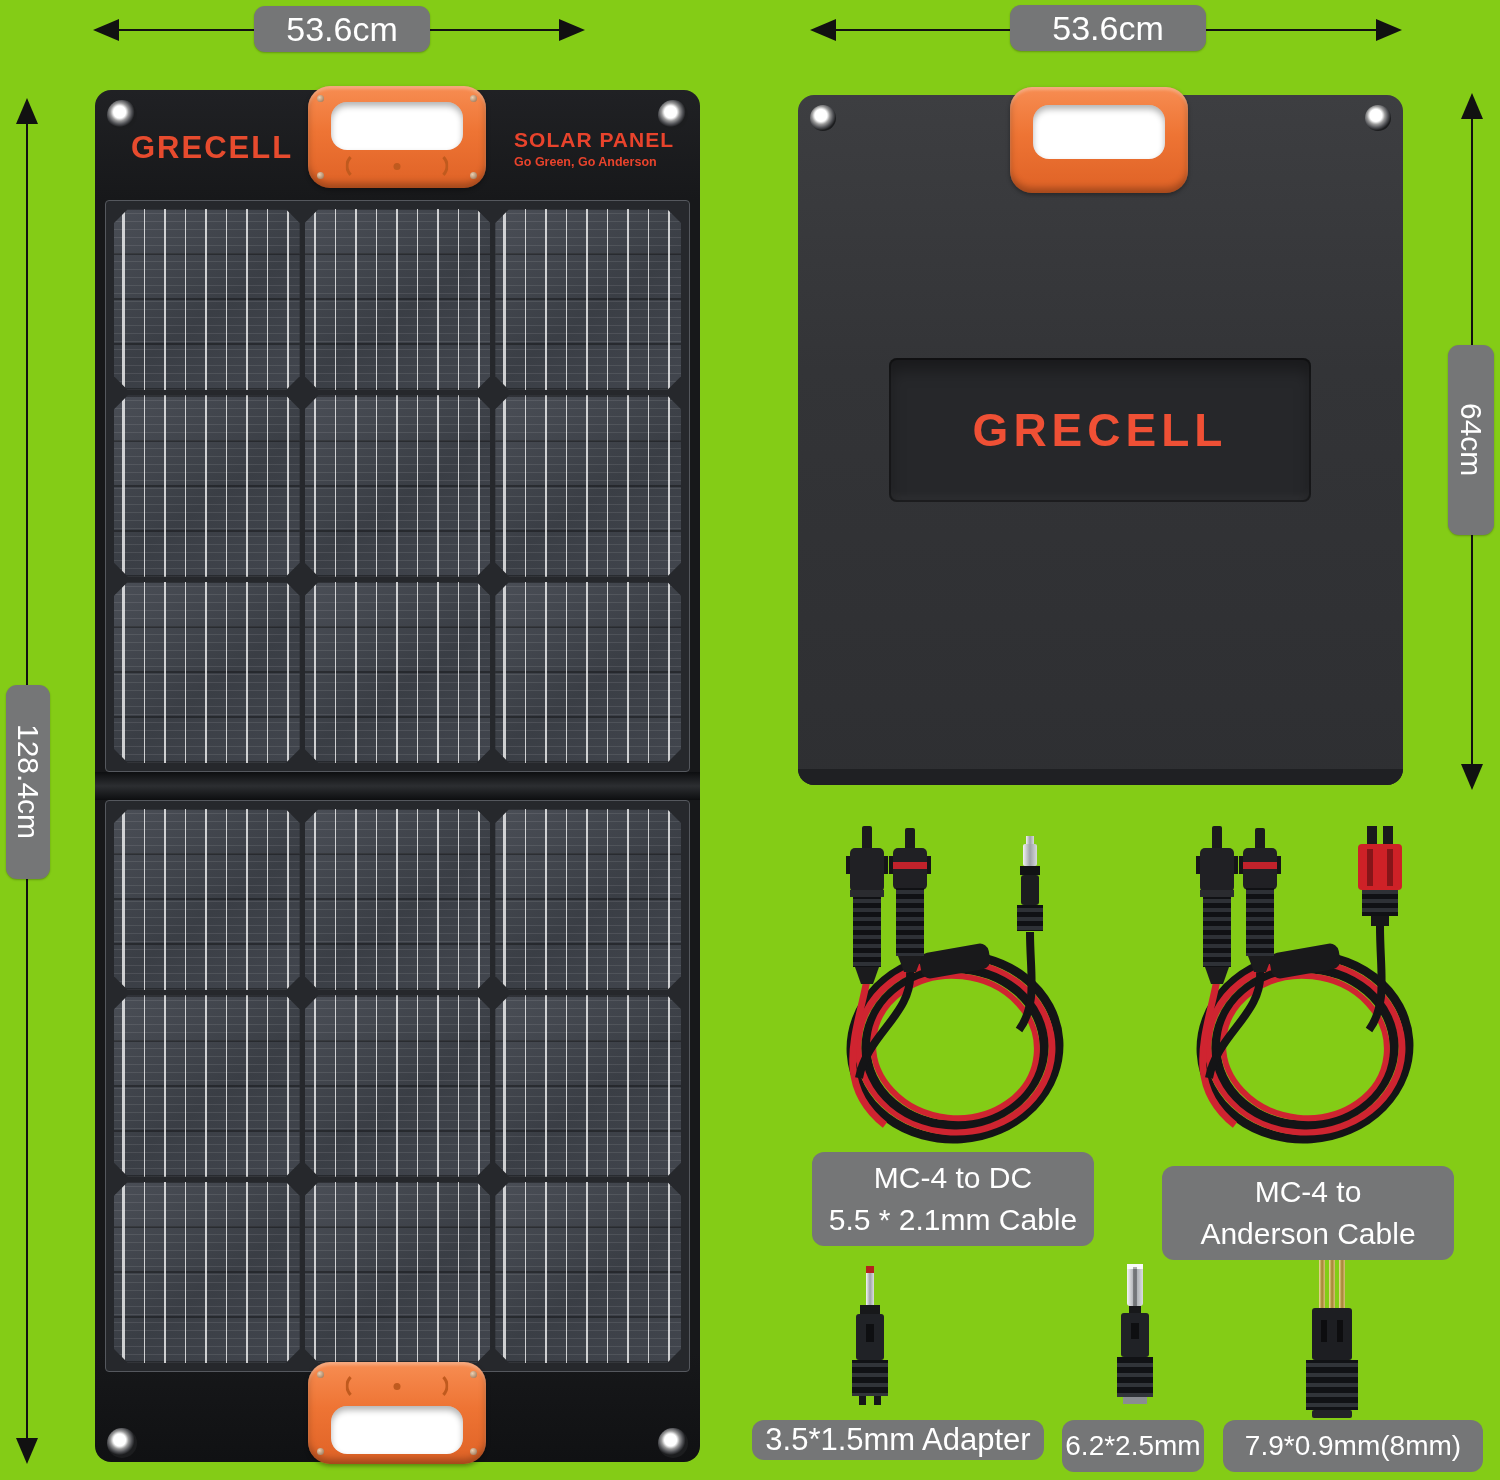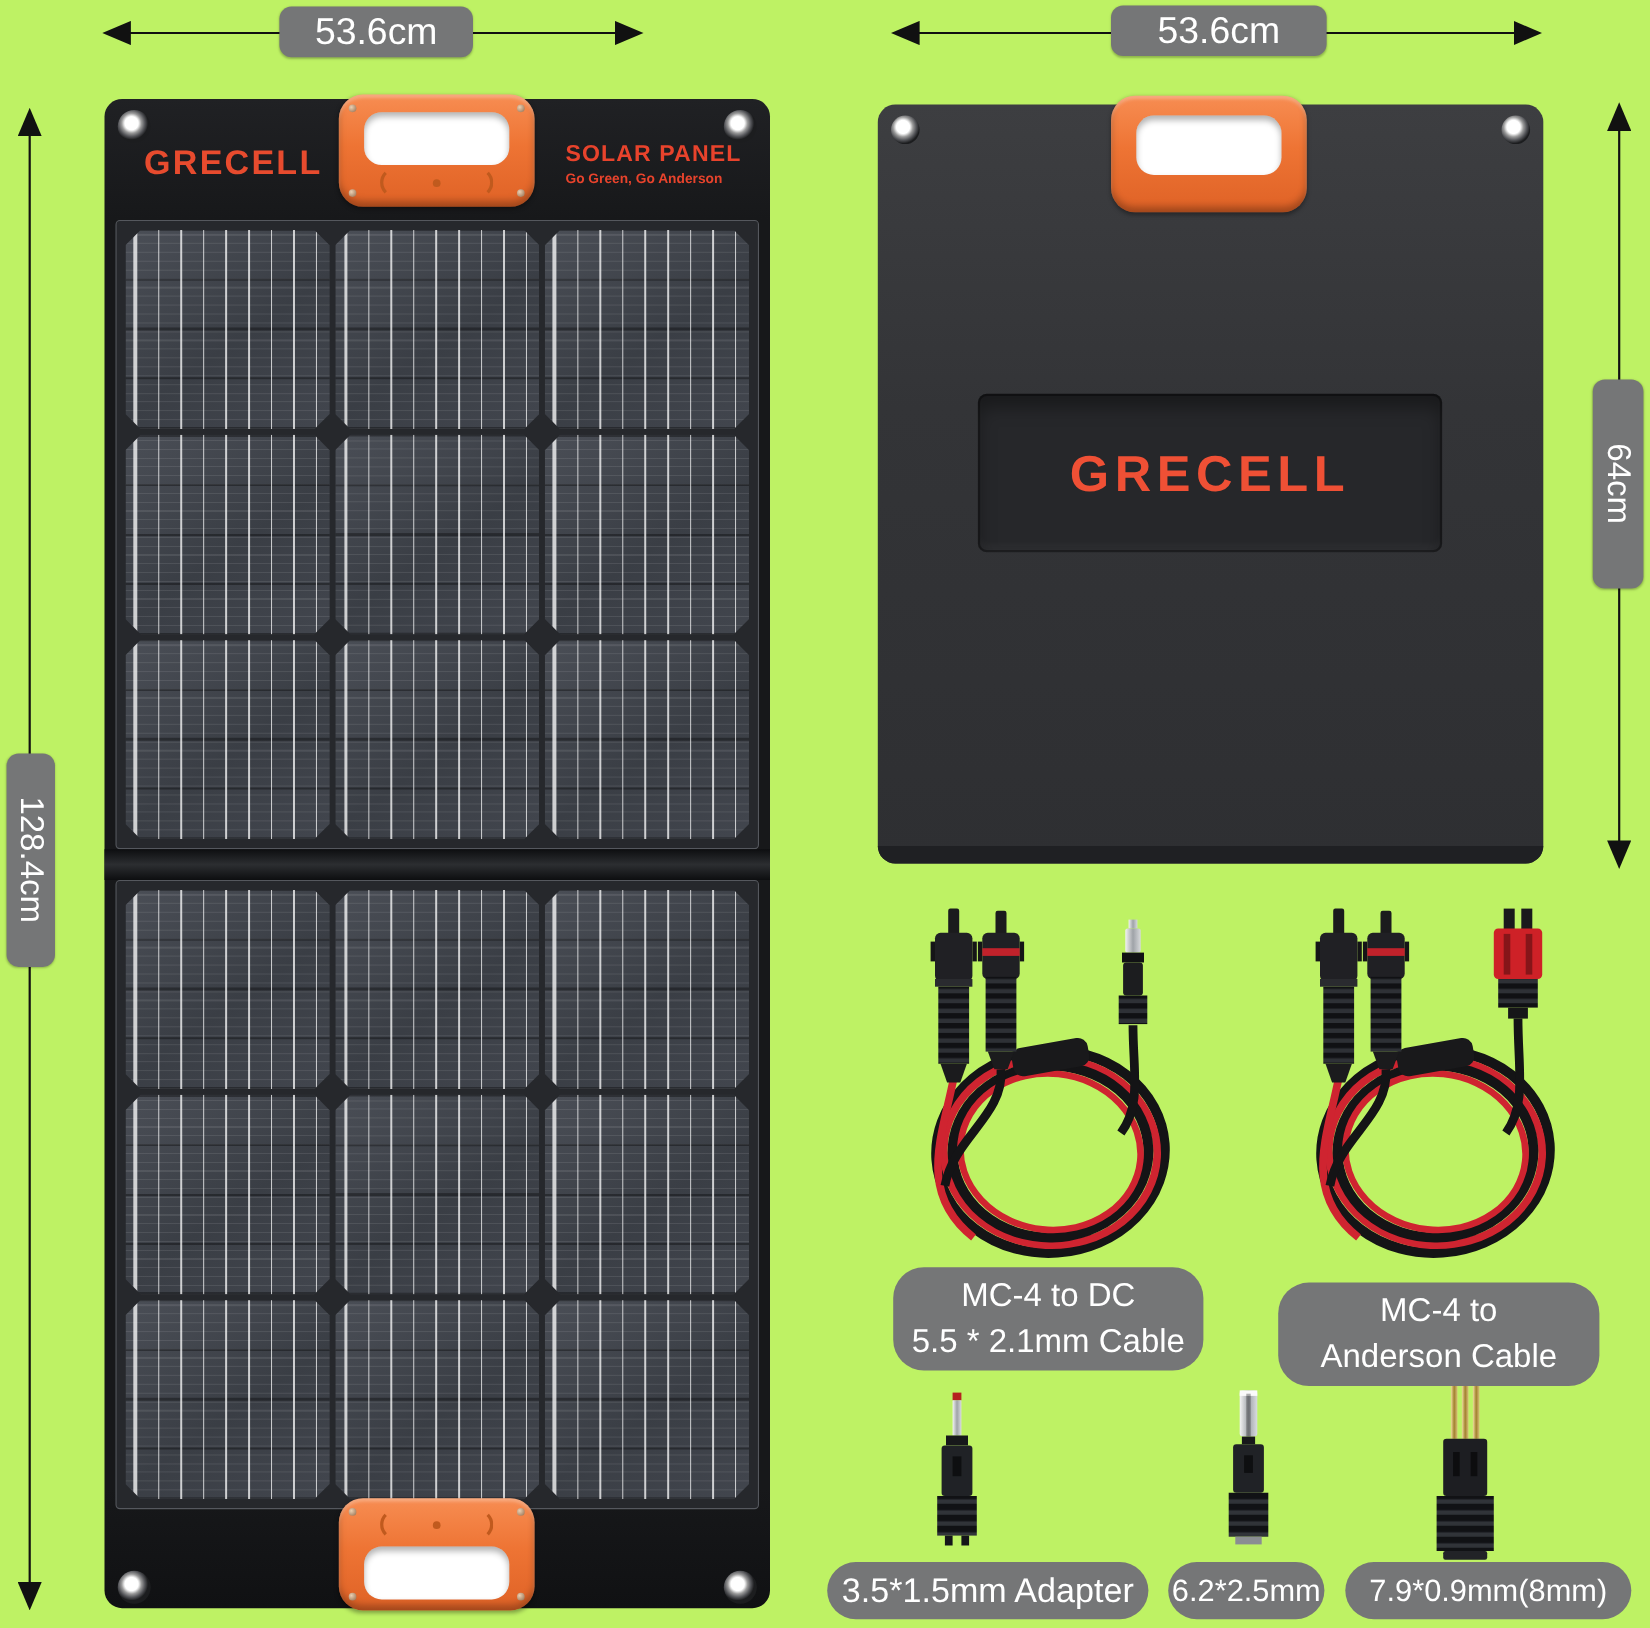--- a/index.html
+++ b/index.html
@@ -1,17 +1,17 @@
 <!DOCTYPE html>
 <html><head>
 <meta charset="utf-8">
 <style>
   html,body{margin:0;padding:0;background:#ffffff;}
   #stage{
-    position:relative; width:1500px; height:1480px; background:#bef264;
+    position:relative; width:1500px; height:1480px; background:#84cc16;
     font-family:"Liberation Sans", sans-serif; overflow:hidden;
   }
   
   #arrow-layer{position:absolute;left:0;top:0;width:1500px;height:1480px;z-index:1;}
   .dimbadge{
     position:absolute; background:#757677; color:#ffffff; border-radius:11px;
     display:flex; align-items:center; justify-content:center; z-index:2;
     box-shadow:0 1px 2px rgba(0,0,0,.25);
   }
   .dimbadge.horiz{font-size:34px;}
@@ -72,21 +72,21 @@
   .back-patch{
     position:absolute; left:91px; top:263px; width:422px; height:144px;
     background:#26272a; border-radius:8px;
     box-shadow:inset 0 0 0 2px rgba(0,0,0,.35), inset 0 12px 16px rgba(0,0,0,.35), inset 0 -6px 8px rgba(255,255,255,.04);
     display:flex; align-items:center; justify-content:center;
   }
   .back-patch .brand{font-size:46px; font-weight:bold; letter-spacing:5px; color:#ef5035;}
   
   .acc{position:absolute; z-index:2;}
   .acclabel{
-    position:absolute; background:#757677; color:#ffffff; border-radius:28px; z-index:2;
+    position:absolute; background:#757677; color:#ffffff; border-radius:12px; z-index:2;
     display:flex; flex-direction:column; align-items:center; justify-content:center;
     text-align:center;
   }
   .acclabel.two{font-size:30px; line-height:42px;}
   .acclabel.one{font-size:28px;}
 </style>
 </head>
 <body>
 
 <div id="stage">
@@ -346,21 +346,21 @@
       <rect x="559" y="2" width="6" height="48" fill="url(#goldC)"></rect>
       <rect x="569" y="2" width="6" height="48" fill="url(#goldC)"></rect>
       <rect x="542" y="50" width="40" height="52" rx="3" fill="#1d1e22"></rect>
       <rect x="551" y="62" width="6" height="22" fill="#0d0d0f"></rect>
       <rect x="567" y="62" width="6" height="22" fill="#0d0d0f"></rect>
       <rect x="536" y="102" width="52" height="50" fill="url(#ribsC)"></rect>
       <rect x="542" y="152" width="40" height="8" rx="2" fill="#222327"></rect>
     </g>
   </svg>
 
-  <div class="acclabel one" style="left:752px; top:1420px; width:292px; height:52px; font-size:31px;">
+  <div class="acclabel one" style="left:752px; top:1420px; width:292px; height:40px; font-size:31px;">
     <div>3.5*1.5mm Adapter</div>
   </div>
   <div class="acclabel one" style="left:1062px; top:1420px; width:142px; height:52px;">
     <div>6.2*2.5mm</div>
   </div>
   <div class="acclabel one" style="left:1223px; top:1420px; width:260px; height:52px;">
     <div>7.9*0.9mm(8mm)</div>
   </div>
 
 </div>

